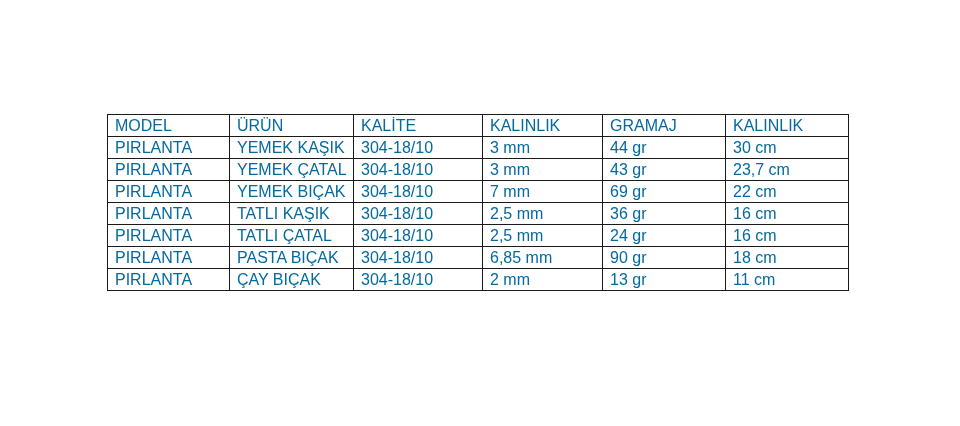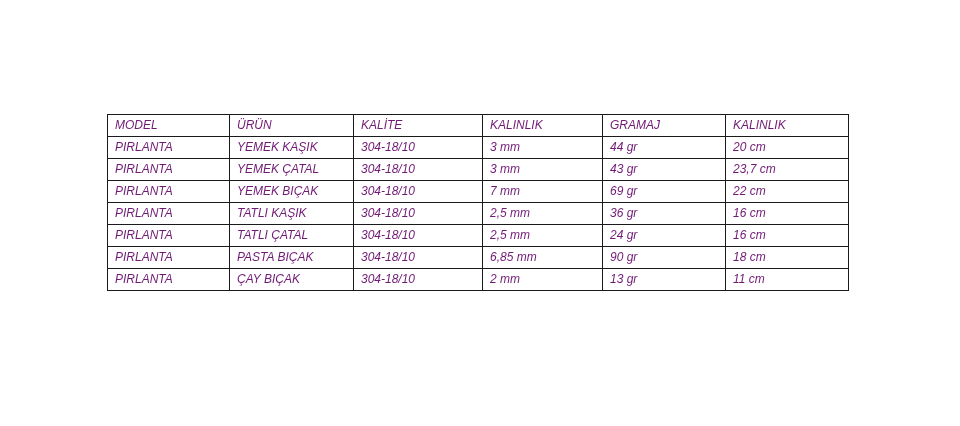--- a/index.html
+++ b/index.html
@@ -15,24 +15,23 @@
     background: #ffffff;
     overflow: hidden;
   }
   .spec-table {
     position: absolute;
     left: 107px;
     top: 114px;
     border-collapse: collapse;
     table-layout: fixed;
     width: 741px;
-    color: #701a75;
-    font-size: 12px;
+    color: #0369a1;
+    font-size: 16px;
     font-weight: 400;
-    font-style: italic;
   }
   .spec-table th,
   .spec-table td {
     border: 1px solid #1a1a1a;
     height: 21px;
     padding: 0 4px 0 7px;
     text-align: left;
     vertical-align: middle;
     font-weight: 400;
     white-space: nowrap;
@@ -69,21 +68,21 @@
         <th>KALINLIK</th>
       </tr>
     </thead>
     <tbody>
       <tr>
         <td>PIRLANTA</td>
         <td>YEMEK KAŞIK</td>
         <td>304-18/10</td>
         <td>3 mm</td>
         <td>44 gr</td>
-        <td>20 cm</td>
+        <td>30 cm</td>
       </tr>
       <tr>
         <td>PIRLANTA</td>
         <td>YEMEK ÇATAL</td>
         <td>304-18/10</td>
         <td>3 mm</td>
         <td>43 gr</td>
         <td>23,7 cm</td>
       </tr>
       <tr>

